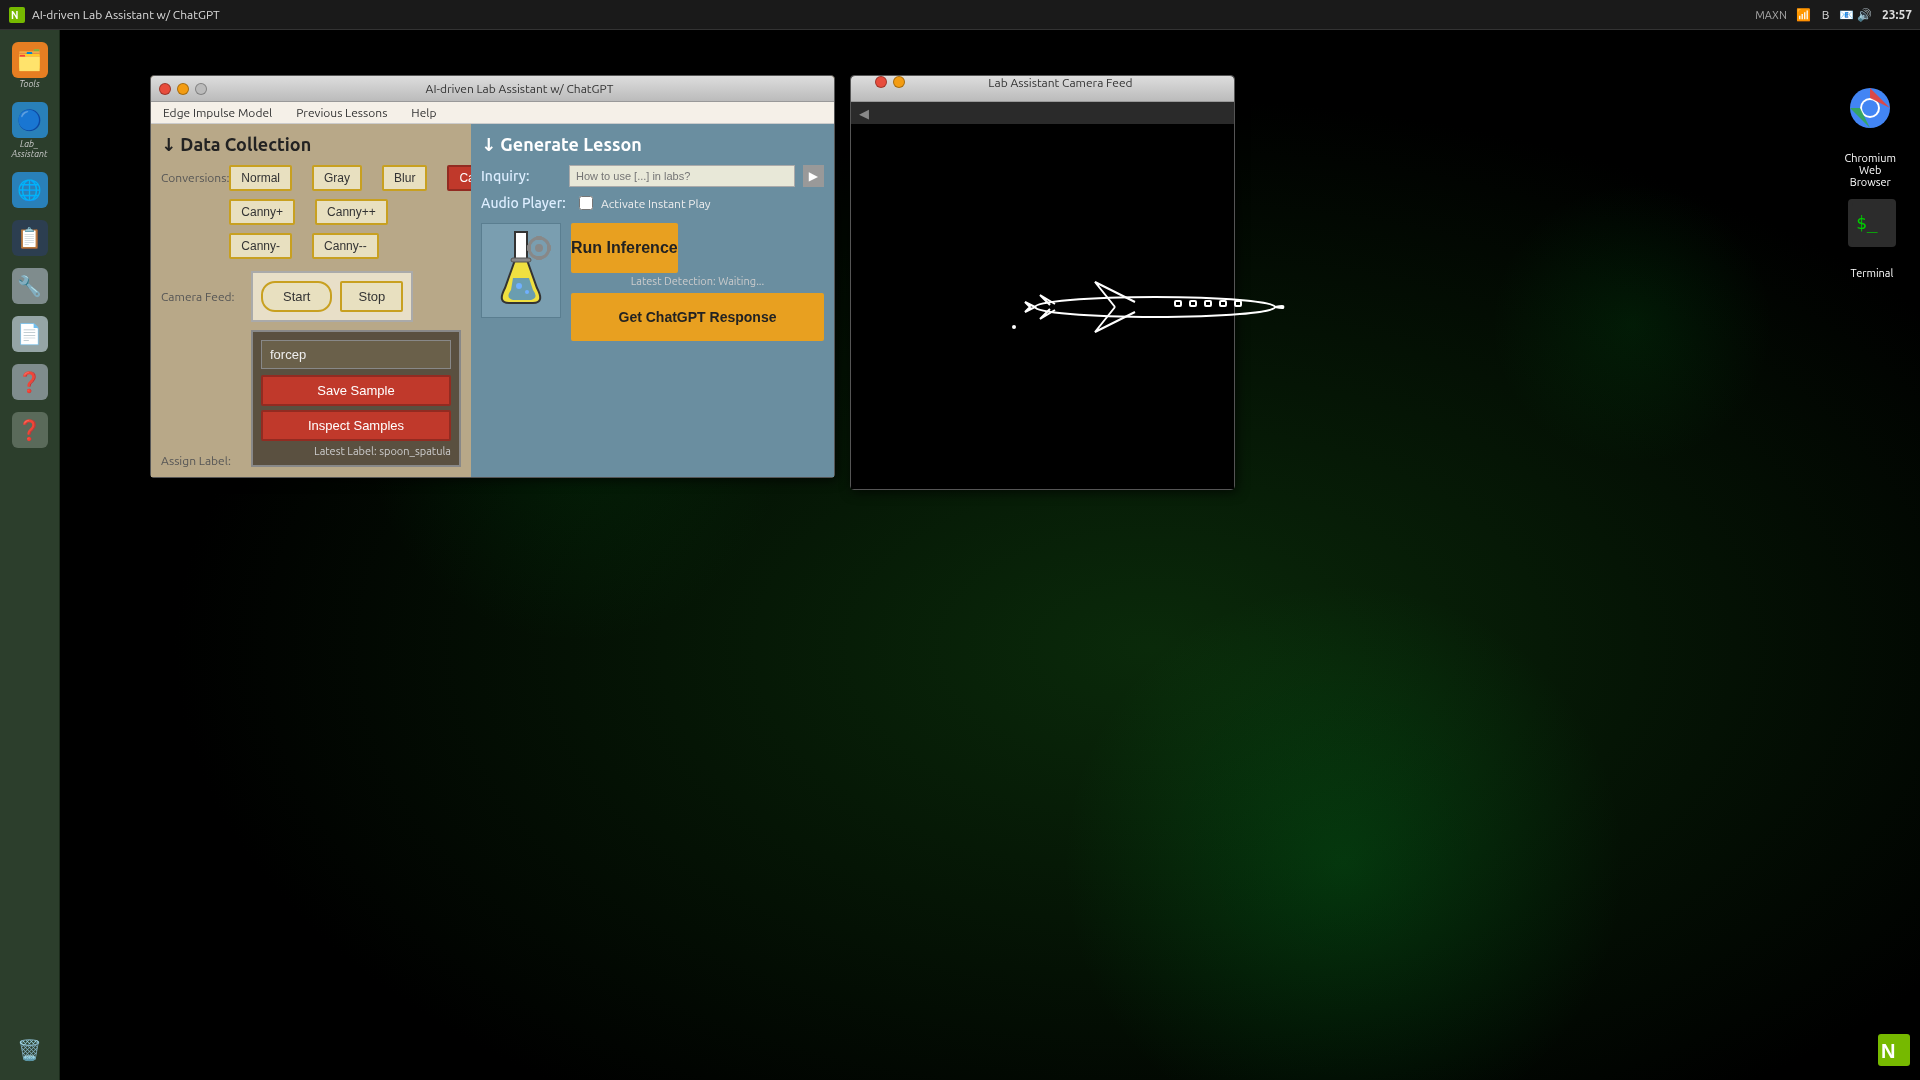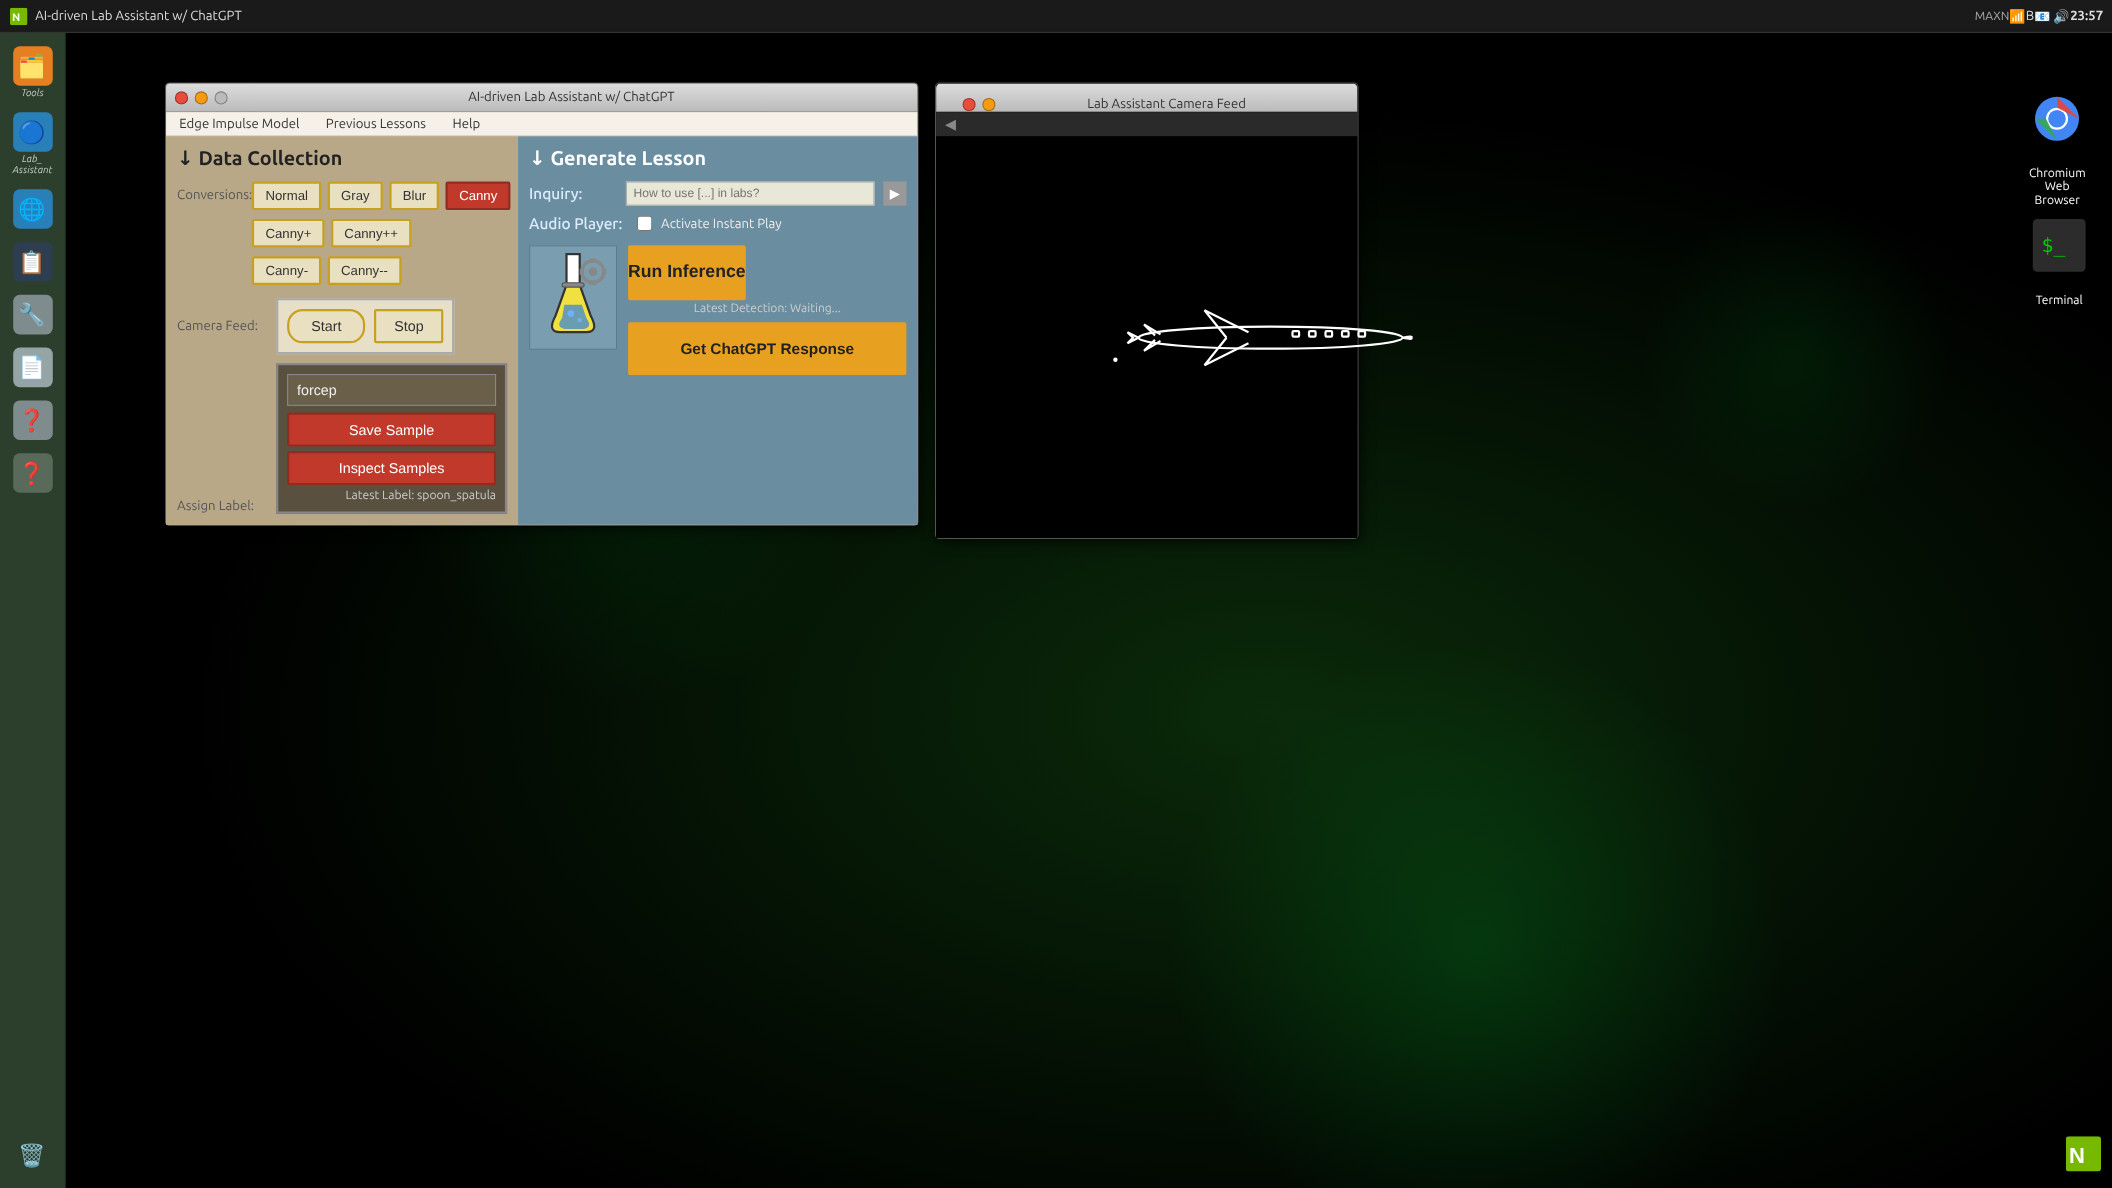--- a/index.html
+++ b/index.html
@@ -47,20 +47,21 @@
     .taskbar-left {
       display: flex;
       align-items: center;
       gap: 6px;
       color: #ddd;
       font-size: 12px;
     }
     .taskbar-right {
       display: flex;
       align-items: center;
+      gap: 10px;
       color: #ddd;
       font-size: 12px;
     }
     .taskbar-icon {
       width: 18px; height: 18px;
       display: flex; align-items: center; justify-content: center;
     }
 
     
     .sidebar {
@@ -181,21 +182,21 @@
       font-weight: bold;
       color: #222;
       margin-bottom: 10px;
       display: flex;
       align-items: center;
       gap: 6px;
     }
 
     .btn-row {
       display: flex;
-      gap: 6px;
+      gap: 20px;
       margin-bottom: 4px;
     }
 
     .btn-conversion {
       background: #e8e0c0;
       border: 2px solid #c8a020;
       color: #333;
       padding: 4px 10px;
       font-size: 12px;
       cursor: pointer;
@@ -421,21 +422,21 @@
       border: 1px solid #555;
       border-radius: 4px;
       box-shadow: 2px 2px 12px rgba(0,0,0,0.7);
       z-index: 20;
     }
     .camera-titlebar {
       height: 26px;
       background: linear-gradient(to bottom, #ddd, #bbb);
       border-radius: 4px 4px 0 0;
       display: flex;
-      align-items: flex-end;
+      align-items: flex-start;
       padding: 0 24px;
       gap: 6px;
       border-bottom: 1px solid #999;
     }
     .camera-title {
       font-size: 12px;
       color: #333;
       flex: 1;
       text-align: center;
     }

